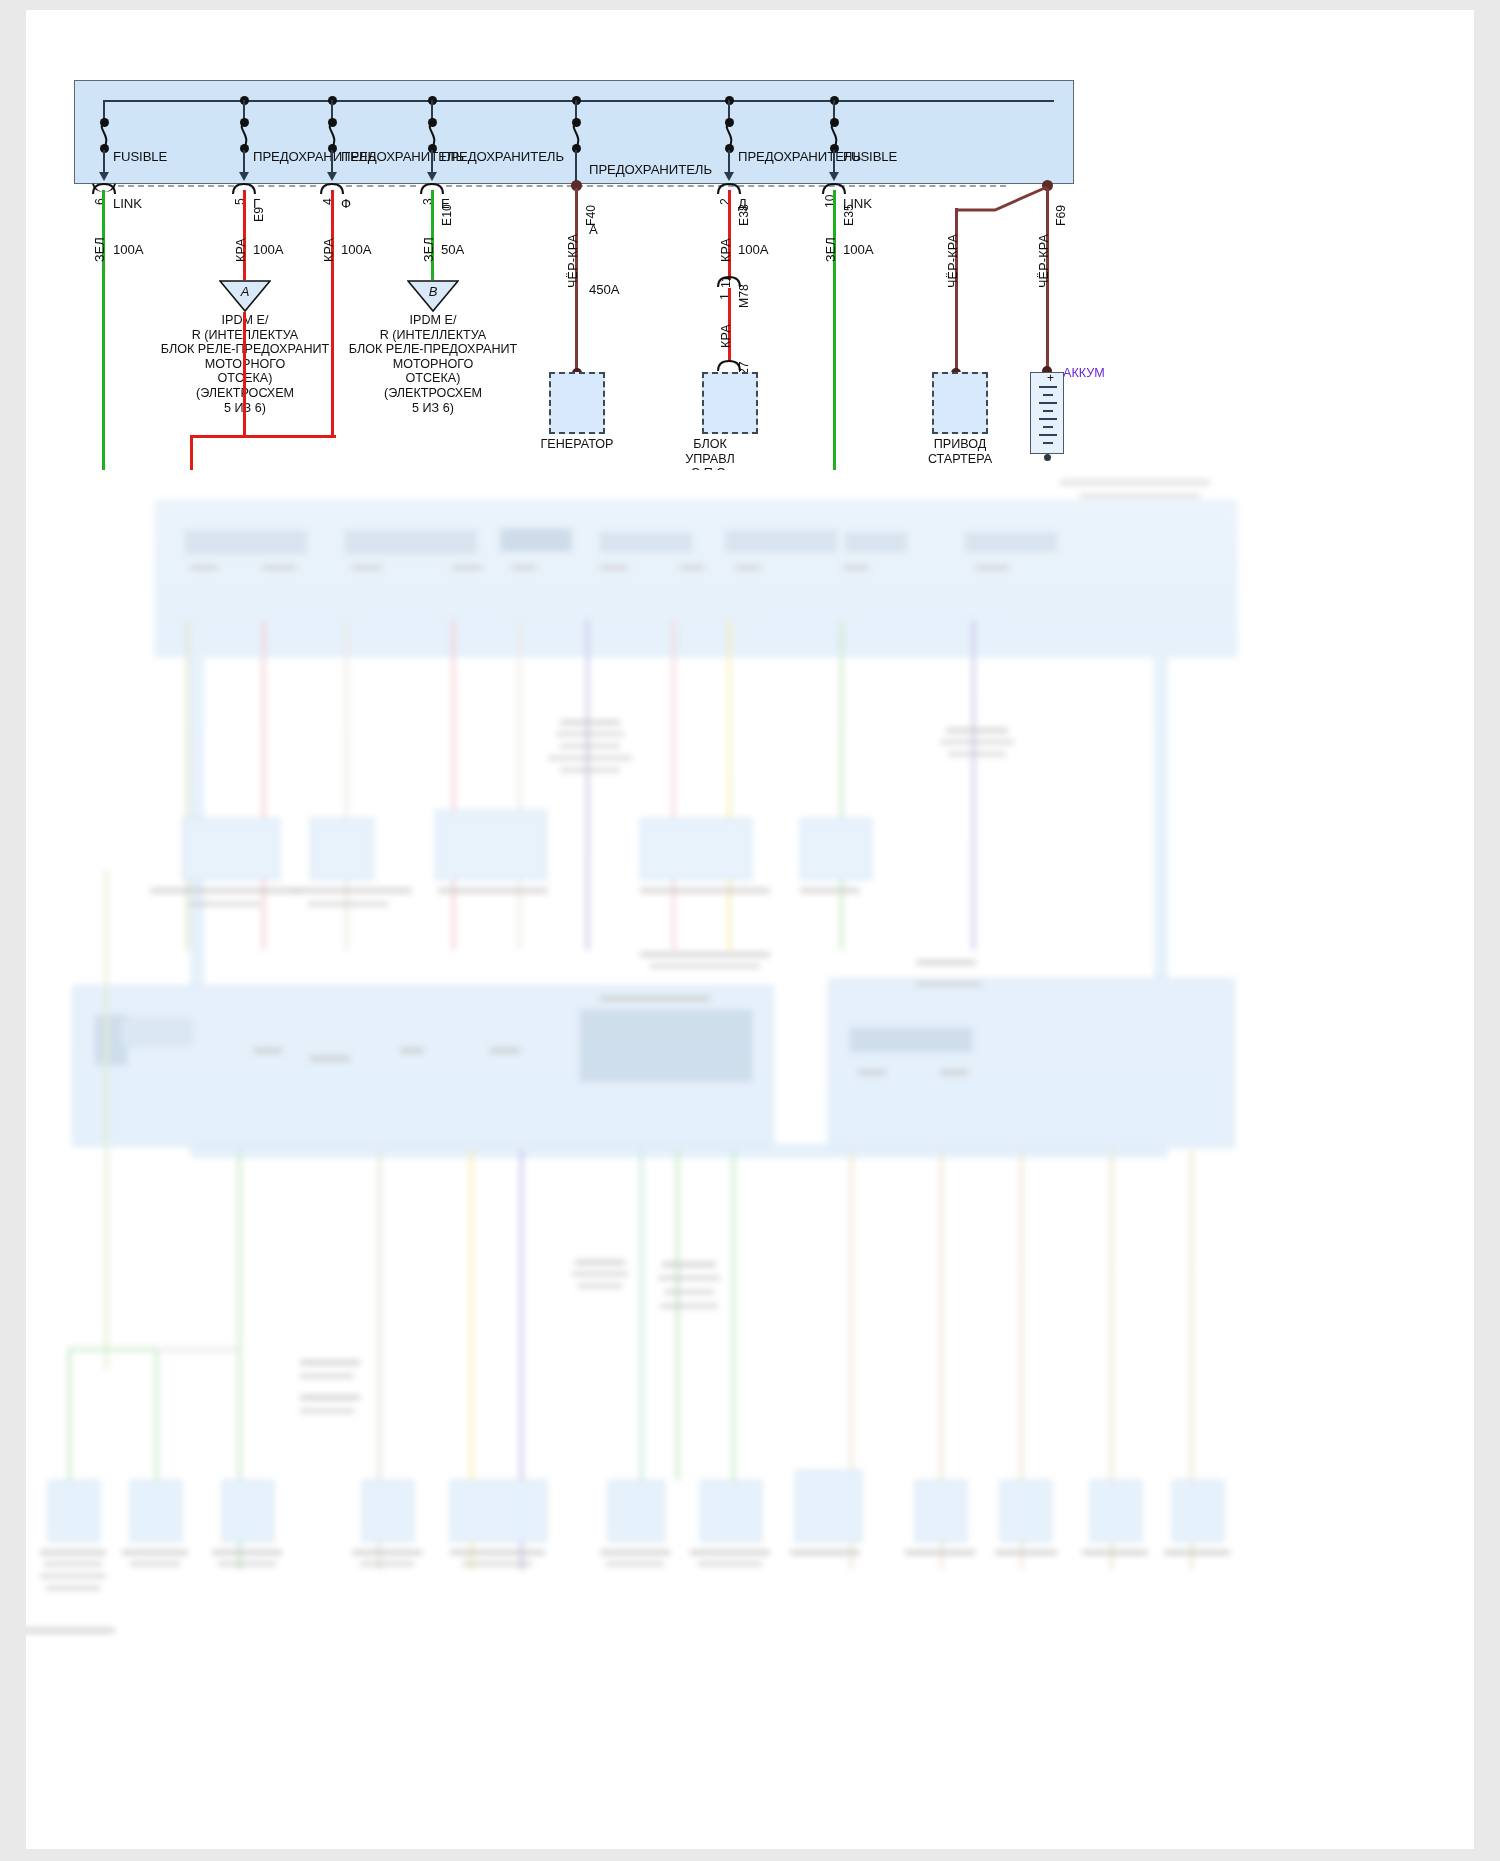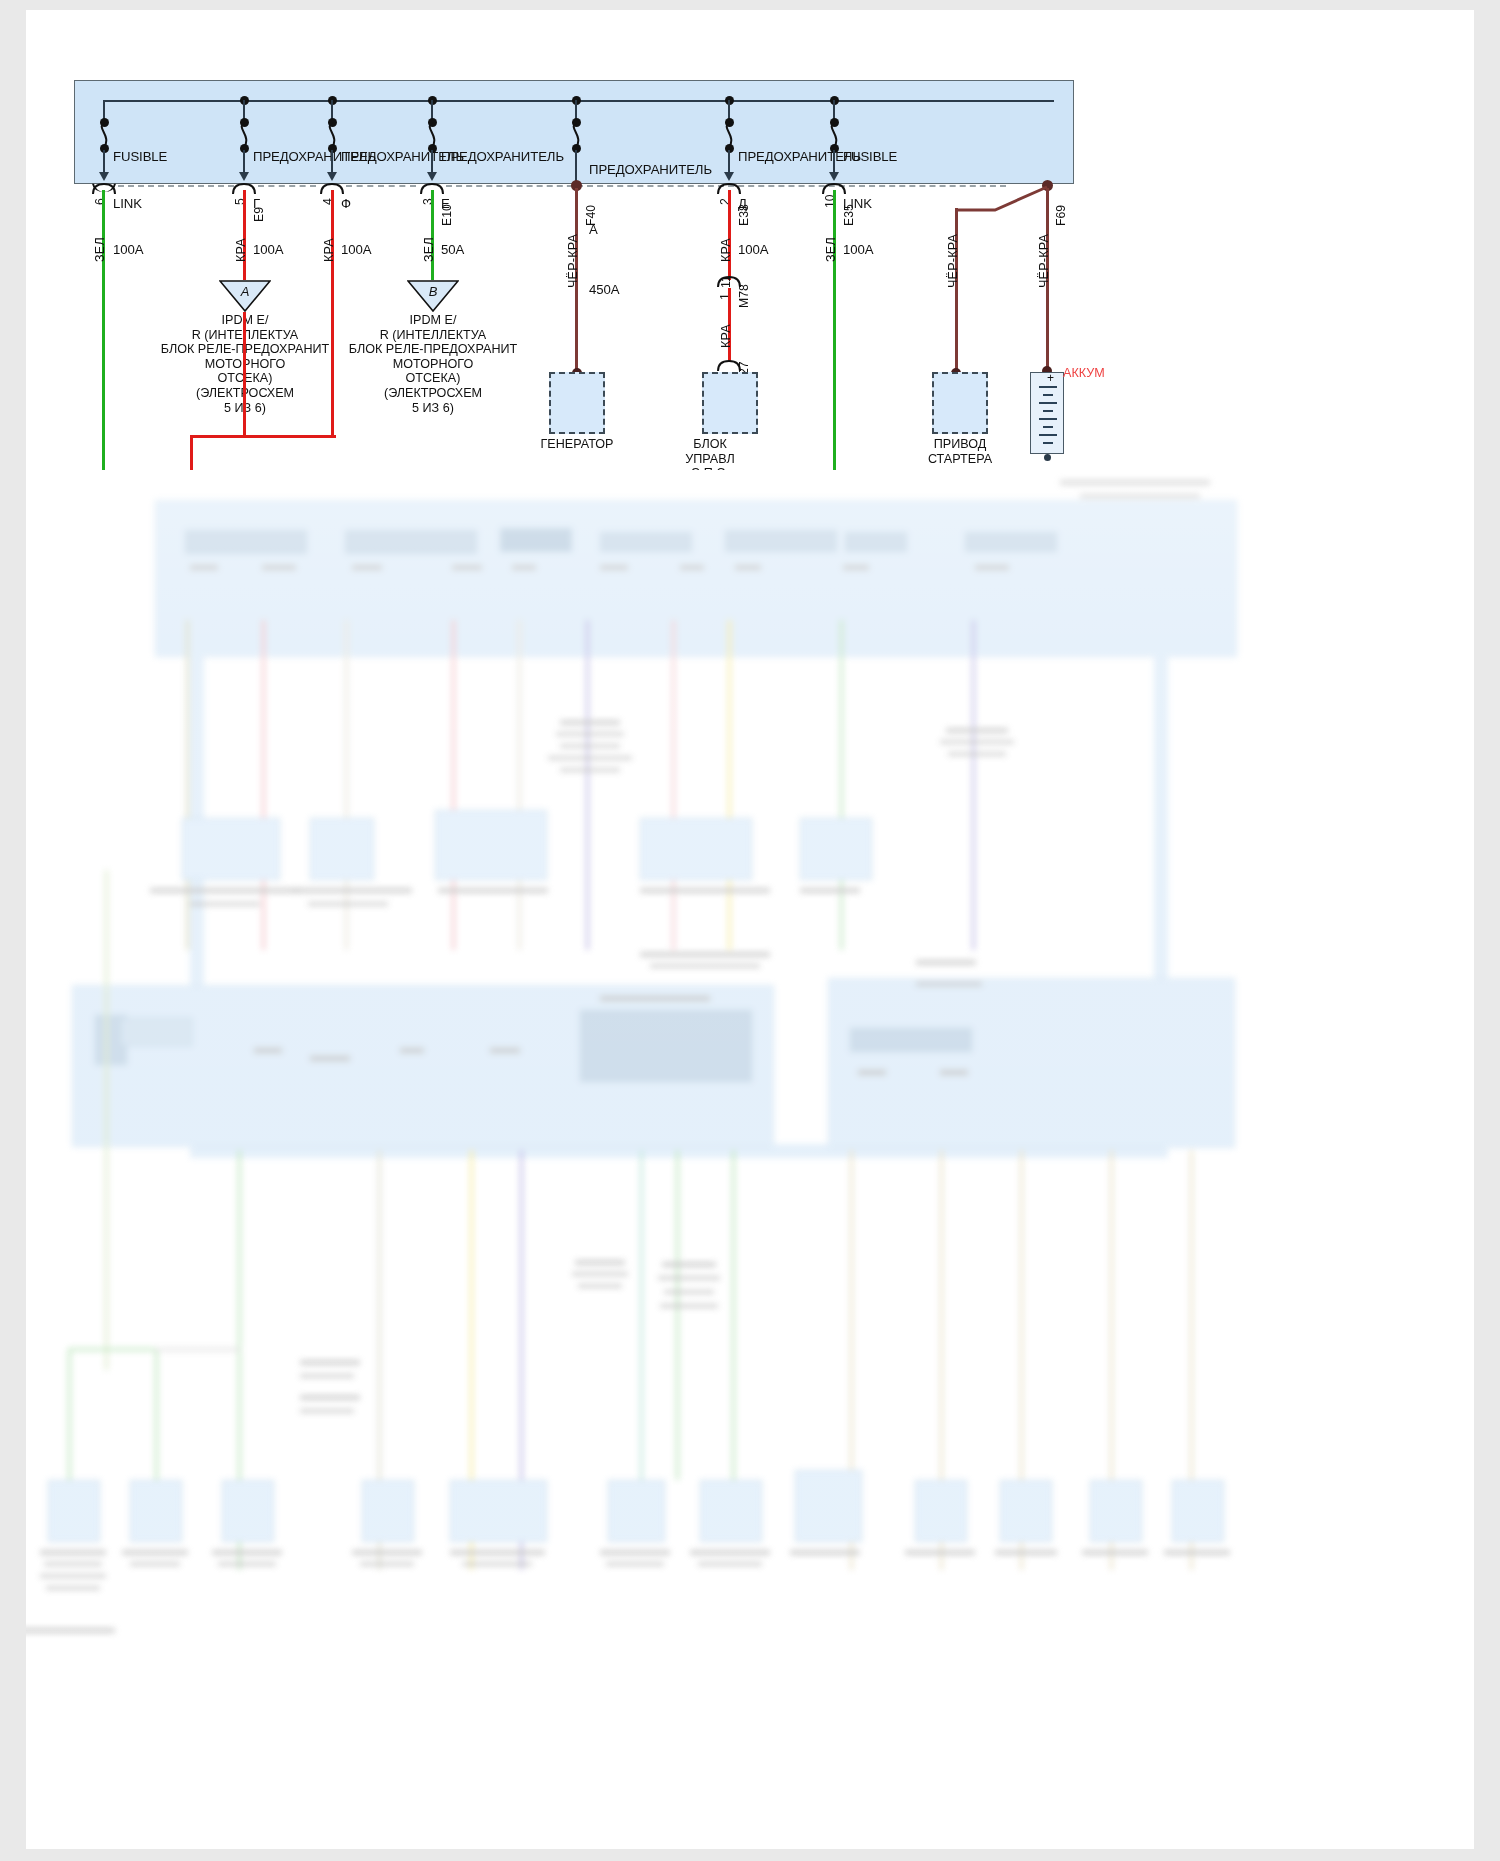--- a/index.html
+++ b/index.html
@@ -325,21 +325,21 @@
     <div class="batline" style="left:8px;top:13px;width:18px;height:2px;"></div>
     <div class="batline" style="left:12px;top:21px;width:10px;height:2px;"></div>
     <div class="batline" style="left:8px;top:29px;width:18px;height:2px;"></div>
     <div class="batline" style="left:12px;top:37px;width:10px;height:2px;"></div>
     <div class="batline" style="left:8px;top:45px;width:18px;height:2px;"></div>
     <div class="batline" style="left:12px;top:53px;width:10px;height:2px;"></div>
     <div class="batline" style="left:8px;top:61px;width:18px;height:2px;"></div>
     <div class="batline" style="left:12px;top:69px;width:10px;height:2px;"></div>
   </div>
   <div class="abs" style="left:1047px;top:371px;font-size:12px;color:#111;">+</div>
-  <div class="abs" style="left:1063px;top:366px;font-size:12.6px;color:#ef4444;">АККУМ</div>
+  <div class="abs" style="left:1063px;top:366px;font-size:12.6px;color:#6d28d9;">АККУМ</div>
   <div class="abs" style="left:1044px;top:454px;width:7px;height:7px;border-radius:50%;background:#2b3b4a;"></div>
 
   <div id="lower">
     <div id="lowerInner">
 
       <div class="lb" style="left:155px;top:30px;width:1080px;height:155px;"></div>
       <div class="lb" style="left:190px;top:60px;width:950px;height:600px;background:transparent;border:14px solid #cfe4f7;"></div>
 
       <div class="lbx" style="left:185px;top:60px;width:120px;height:22px;background:#a9c4dc;"></div>
       <div class="lbx" style="left:345px;top:60px;width:130px;height:22px;background:#a9c4dc;"></div>

